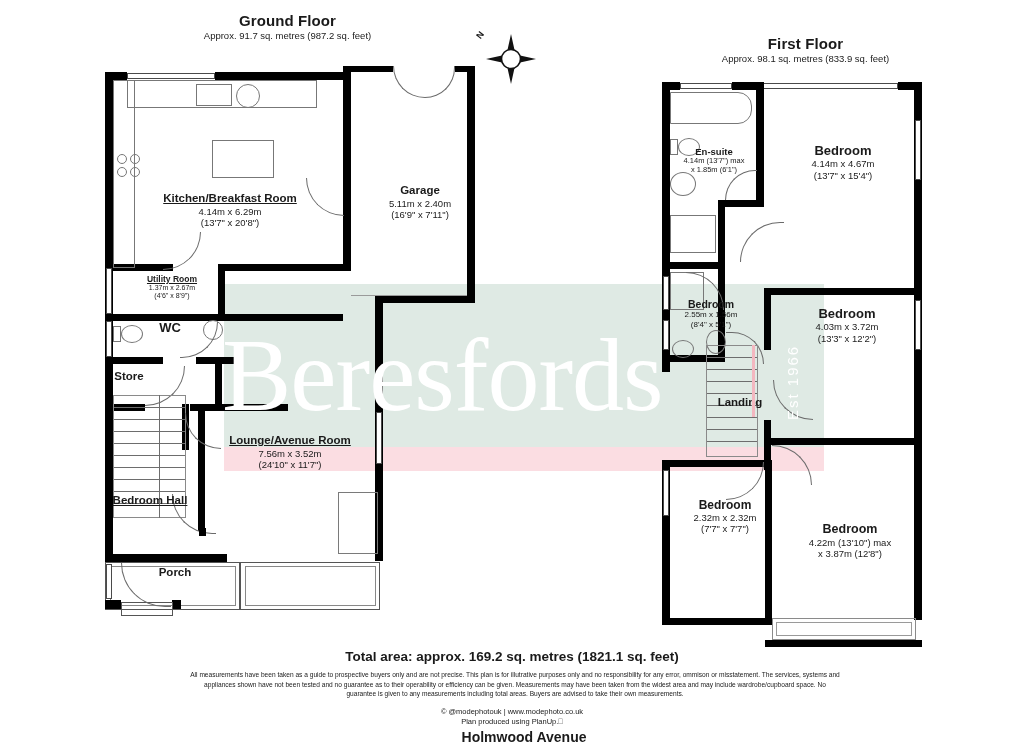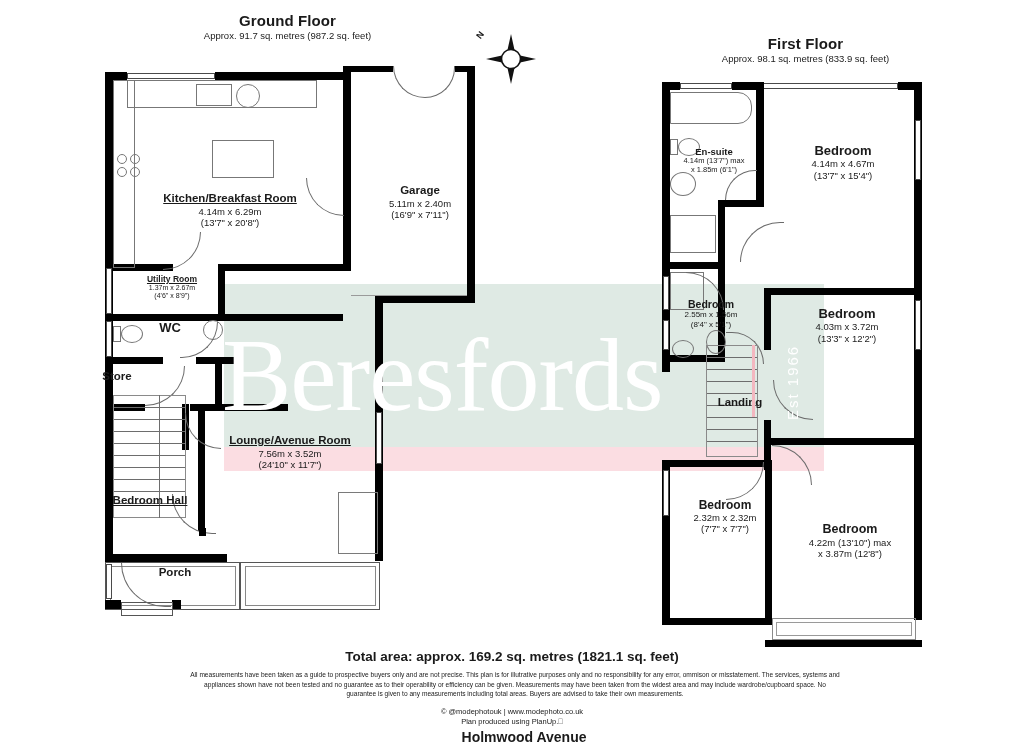--- a/index.html
+++ b/index.html
@@ -183,21 +183,21 @@
 <div class="room small" style="left:122px;top:274px;width:100px;">
   <div class="nm wrap">Utility Room</div>
   <div class="dm">1.37m x 2.67m</div>
   <div class="dm">(4'6" x 8'9")</div>
 </div>
 
 <div class="room" style="left:135px;top:320px;width:70px;">
   <div class="nm" style="font-size:13px;">WC</div>
 </div>
 
-<div class="room" style="left:82px;top:370px;width:70px;">
+<div class="room" style="left:94px;top:370px;width:70px;">
   <div class="nm">Store</div>
 </div>
 
 <div class="room" style="left:210px;top:434px;width:160px;">
   <div class="nm wrap">Lounge/Avenue Room</div>
   <div class="dm">7.56m x 3.52m</div>
   <div class="dm">(24'10" x 11'7")</div>
 </div>
 
 <div class="room" style="left:105px;top:494px;width:90px;">

